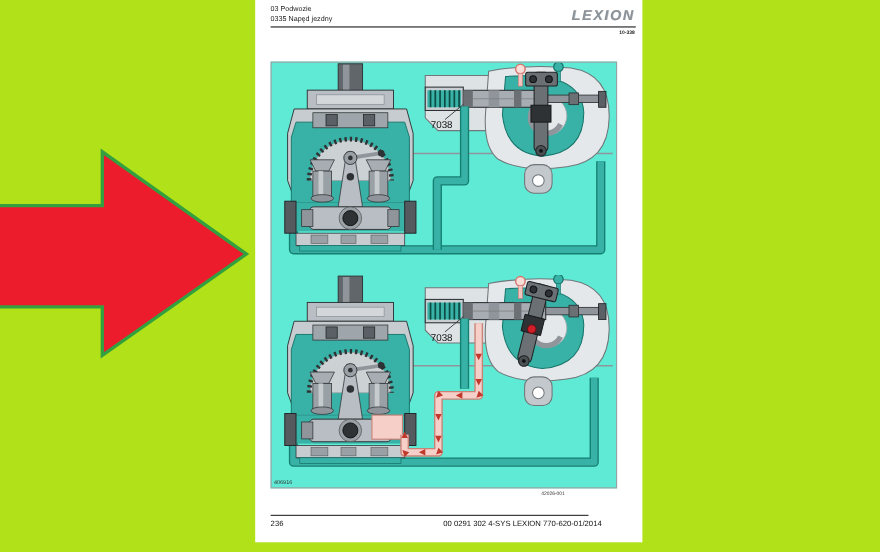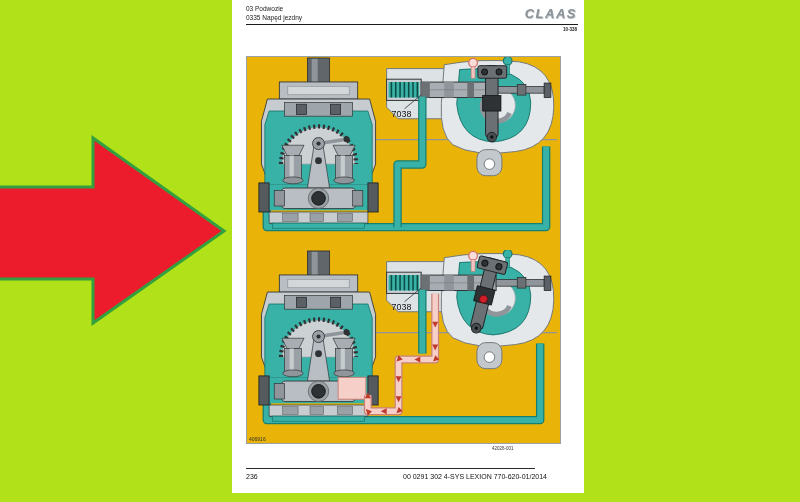--- a/index.html
+++ b/index.html
@@ -8,21 +8,21 @@
          font-family:"Liberation Sans",sans-serif;color:#111;}
   .red-arrow{position:absolute;left:0;top:130px;width:232px;height:202px;overflow:visible;}
   .page{position:absolute;left:232px;top:0;width:352px;height:493px;background:#ffffff;}
   .header-left{position:absolute;left:14px;top:5px;font-size:6.5px;line-height:1.35;color:#1a1a1a;}
   .brand{position:absolute;right:7px;top:6px;font-size:13px;font-weight:800;font-style:italic;
          color:#8b9298;letter-spacing:1.5px;text-shadow:0.6px 0.6px 0 #b9bfc4;}
   .top-rule{position:absolute;left:14px;right:6px;top:24px;height:1.2px;background:#1a1a1a;}
   .section-code{position:absolute;right:7px;top:26.5px;font-size:4.5px;font-weight:700;color:#222;}
   .doc-title{position:absolute;left:14px;top:33px;font-size:7.5px;font-weight:700;color:#000;}
   .figure-frame{position:absolute;left:14px;top:56px;width:315px;height:388px;
-                border:1px solid #9aa0a4;box-sizing:border-box;background:#eab308;}
+                border:1px solid #9aa0a4;box-sizing:border-box;background:#5eead4;}
   .diagram{display:block;width:313px;height:193px;}
   .img-id{position:absolute;left:2px;bottom:1px;font-size:5px;color:#333;}
   .drawing-id{position:absolute;left:260px;top:446px;font-size:4.5px;color:#333;}
   .footer-rule{position:absolute;left:14px;top:468px;width:289px;height:1.2px;background:#2a2a2a;}
   .footer{position:absolute;left:14px;right:37px;top:473px;display:flex;
           justify-content:space-between;font-size:7px;color:#111;}
   .part-label{font-size:9px;fill:#111;}
   
   .teal-fill{fill:var(--hydraulic-teal,#38b2a6);}
   .pipe-outer{fill:none;stroke:#157f72;stroke-width:8.5;stroke-linejoin:round;}
@@ -131,21 +131,21 @@
       </g>
     </defs>
   </svg>
 
   <div class="page">
 
     <div class="header-left">
       <div>03 Podwozie</div>
       <div>0335 Napęd jezdny</div>
     </div>
-    <div class="brand">CLAAS</div>
+    <div class="brand">LEXION</div>
     <div class="top-rule"></div>
     <div class="section-code">10-338</div>
 
     <div class="figure-frame">
 
       <svg class="diagram" viewBox="0 0 316 194" preserveAspectRatio="none">
         <g>
           <path class="pipe-outer" d="M20,150 V171 H302 V90"></path>
           <path class="pipe-inner" d="M20,150 V171 H302 V90"></path>
         </g>

